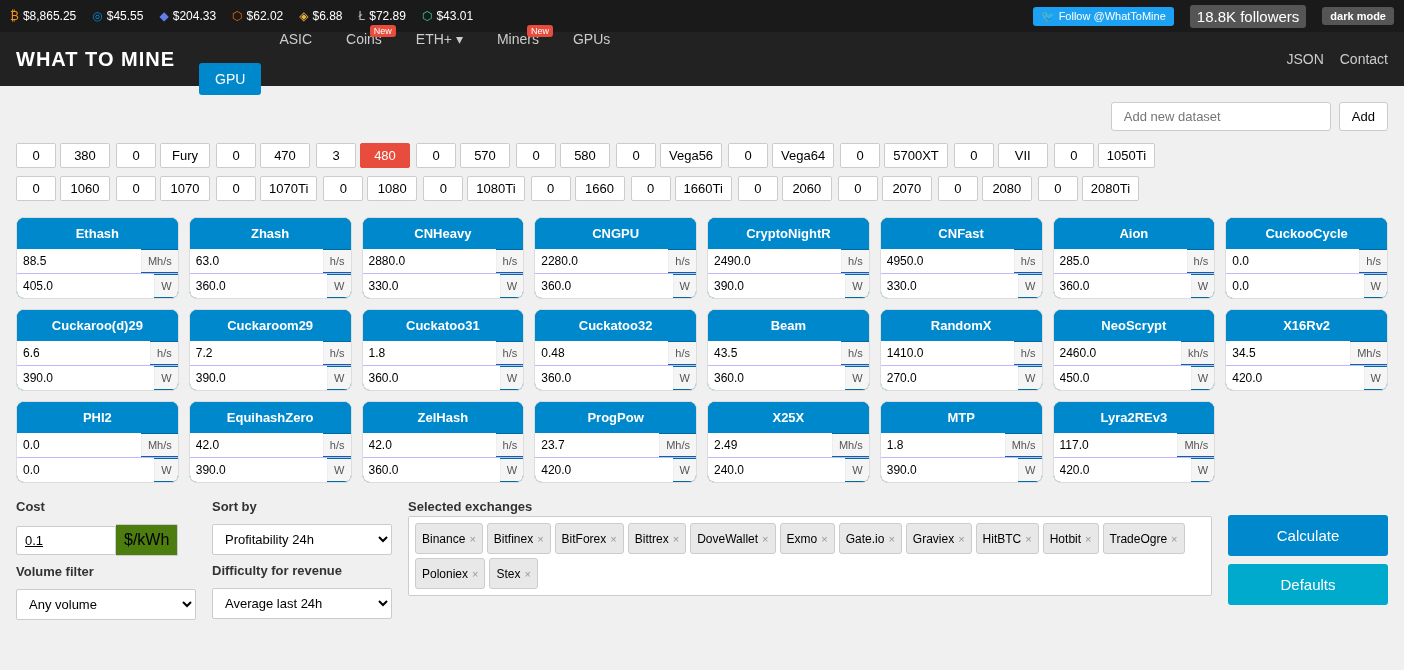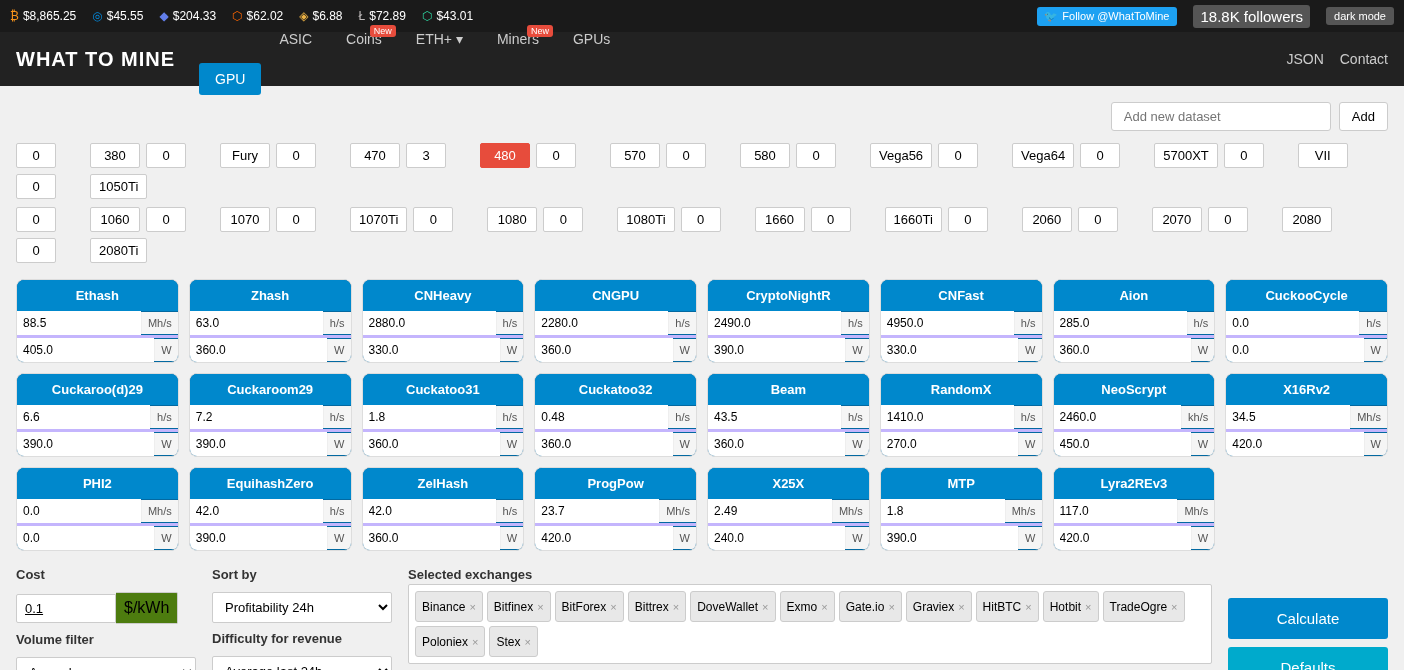--- a/index.html
+++ b/index.html
@@ -42,20 +42,21 @@
       font-size: 15px;
     }
     .darkmode-btn {
       background: #555;
       color: #fff;
       border: none;
       padding: 3px 8px;
       border-radius: 3px;
       font-size: 11px;
       cursor: pointer;
+      font-weight: bold;
     }
 
     
     .navbar {
       background: #222;
       display: flex;
       align-items: center;
       padding: 0 16px;
       height: 54px;
     }
@@ -162,21 +163,20 @@
       background: #fff;
     }
     .gpu-label {
       background: #fff;
       border: 1px solid #ccc;
       padding: 4px 8px;
       font-size: 13px;
       border-radius: 2px;
       min-width: 50px;
       text-align: center;
-      margin-left: 30px;
     }
     .gpu-label.active {
       background: #e74c3c;
       color: #fff;
       border-color: #e74c3c;
     }
 
     
     .algo-grid {
       display: grid;
@@ -195,21 +195,21 @@
       color: #fff;
       text-align: center;
       padding: 8px 4px;
       font-size: 13px;
       font-weight: bold;
       cursor: pointer;
     }
     .algo-field {
       display: flex;
       align-items: center;
-      border-bottom: 3px solid #c4b5fd;
+      border-bottom: 1px solid #c4b5fd;
     }
     .algo-field:last-child { border-bottom: none; }
     .algo-input {
       border: none;
       flex: 1;
       padding: 5px 6px;
       font-size: 12px;
       width: 0;
       background: #fff;
     }
@@ -303,21 +303,21 @@
       color: #999;
       cursor: pointer;
       font-size: 11px;
     }
 
     
     .actions-col {
       display: flex;
       flex-direction: column;
       gap: 8px;
-      justify-content: flex-end;
+      justify-content: center;
     }
     .calc-btn {
       background: #0088cc;
       color: #fff;
       border: none;
       padding: 12px 24px;
       font-size: 15px;
       border-radius: 3px;
       cursor: pointer;
       min-width: 160px;

